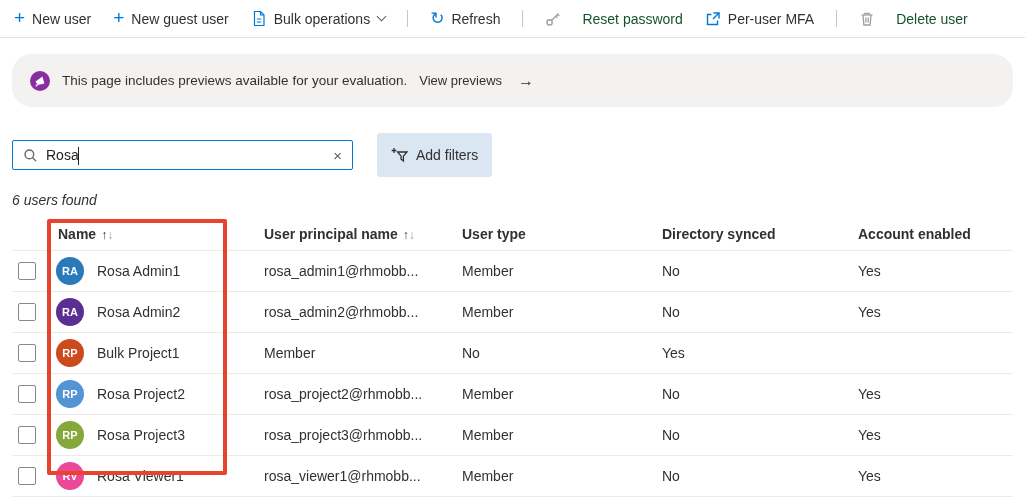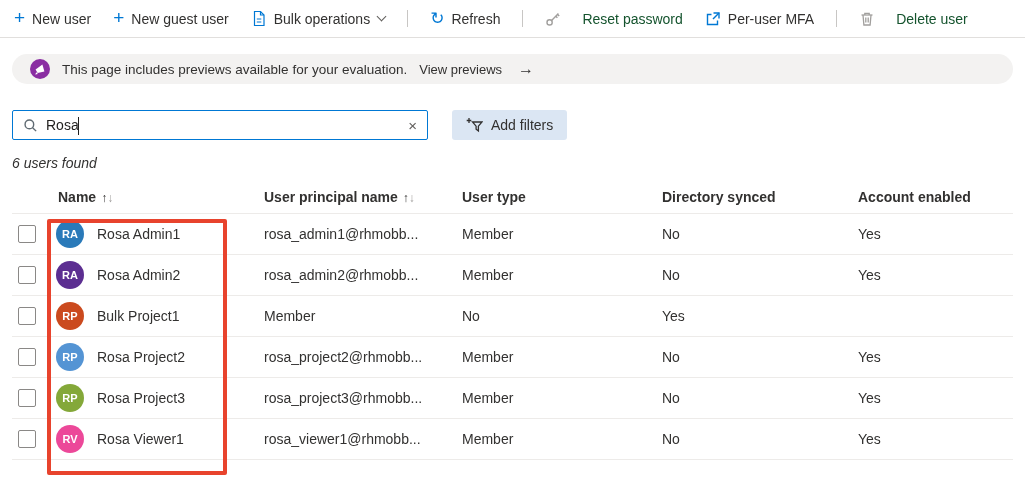--- a/index.html
+++ b/index.html
@@ -12,37 +12,37 @@
   .tb-item { display:flex; align-items:center; gap:7px; cursor:pointer; }
   .tb-item .lbl { font-size:14px; color:#323130; }
   .tb-item.disabled .lbl { color:#14532d;margin-left:14px; }
   .plus-glyph { color:#0078d4; font-size:19px; font-weight:400; line-height:1; margin-top:-2px; }
   .tb-sep { width:1px; height:17px; background:#c8c6c4; }
   .chev { width:7px; height:7px; border-right:1.5px solid #605e5c; border-bottom:1.5px solid #605e5c;
     transform:rotate(45deg); margin:-4px 0 0 1px; }
   .refresh-glyph { color:#0078d4; font-size:17px; line-height:1; }
 
   
-  .banner { margin:16px 12px 0 12px; height:30px; background:#f3f2f1;
+  .banner { margin:16px 12px 0 12px; height:53px; background:#f3f2f1;
     display:flex; align-items:center; padding:0 18px; gap:12px;border-radius:20px; }
   .banner-text { font-size:13.5px; }
   .banner-link { font-size:13px; cursor:pointer; }
   .banner-arrow { font-size:16px; margin-left:4px; cursor:pointer; }
 
   
   .search-row { display:flex; align-items:center; margin:26px 12px 0 12px; gap:24px; }
-  .search-box { position:relative; display:flex; align-items:center; width:416px; height:30px;
+  .search-box { position:relative; display:flex; align-items:center; width:341px; height:30px;
     border:1px solid #0078d4; border-radius:2px; padding:0 10px; gap:8px; background:#fff; }
   .search-box input { border:none; outline:none; flex:1; font-family:"Liberation Sans",sans-serif;
     font-size:14px; color:#201f1e; background:transparent; }
   .caret { position:absolute; left:65px; top:6px; width:1px; height:18px; background:#201f1e;
     animation:blink 1s steps(1) infinite; }
   @keyframes blink { 50% { opacity:0; } }
   .clear-x { color:#605e5c; font-size:15px; cursor:pointer; line-height:1; }
-  .add-filters { display:flex; align-items:center; gap:8px; height:30px; padding:4px 14px;
+  .add-filters { display:flex; align-items:center; gap:8px; height:44px; padding:4px 14px;
     background:#dbe6f3; border-radius:3px; cursor:pointer; }
   .add-filters .lbl { font-size:14px; color:#323130; }
 
   
   .results-count { margin:15px 12px 0 12px; font-size:14px; color:#323130;font-style:italic; }
 
   
   .table { margin:10px 12px 0 12px; }
   .trow { display:grid; grid-template-columns:36px 206px 198px 200px 196px 1fr;
     align-items:center; border-bottom:1px solid #edebe9; }

